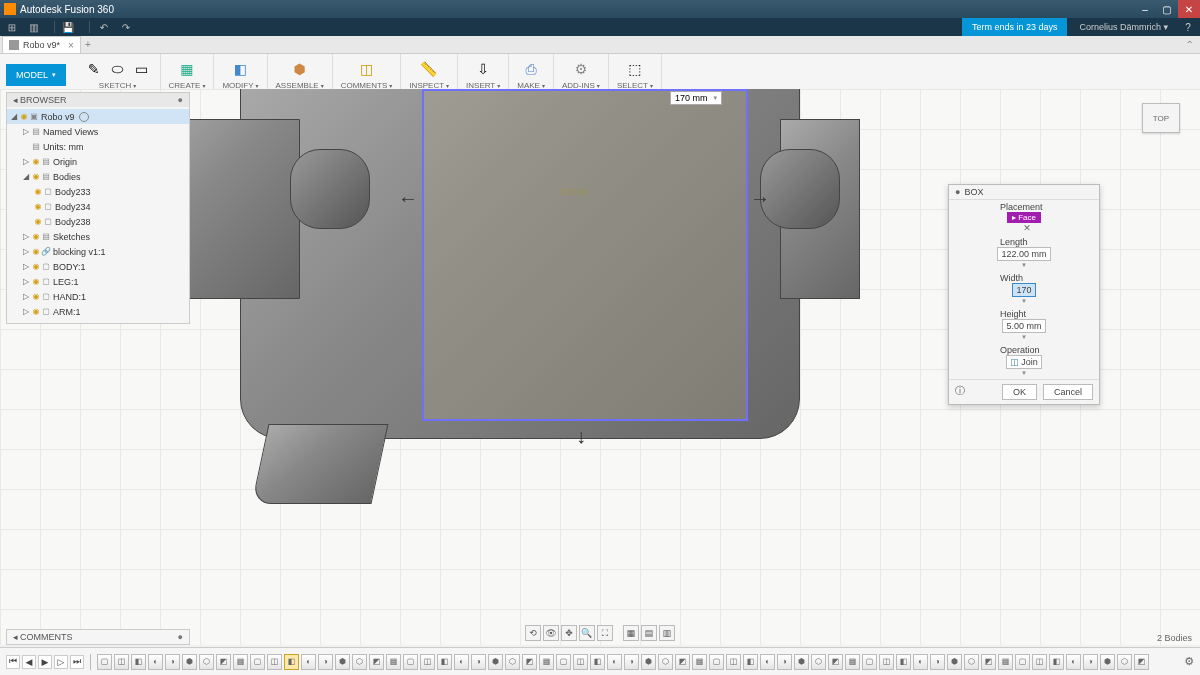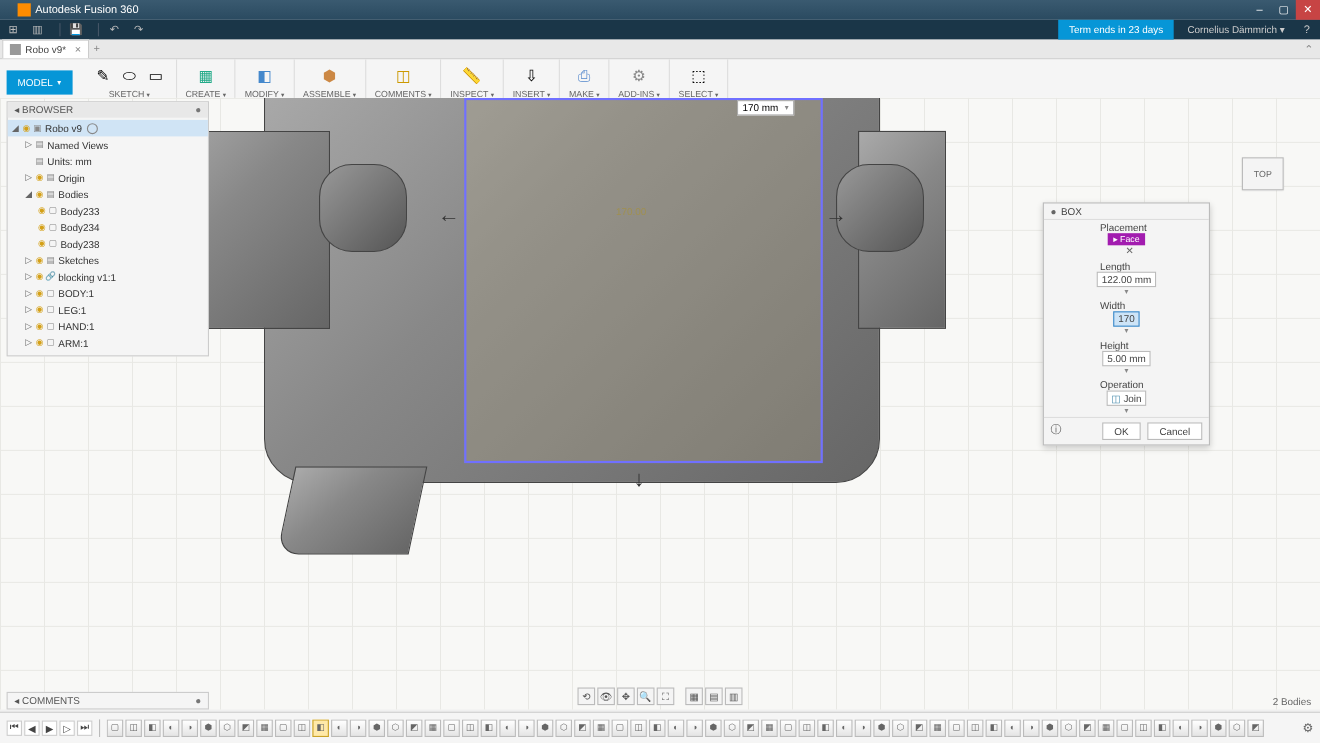--- a/index.html
+++ b/index.html
@@ -1,19 +1,19 @@
 <!DOCTYPE html>
 <html><head>
 <meta charset="utf-8">
 <style>
 * { margin: 0; padding: 0; box-sizing: border-box; font-family: "Segoe UI", Arial, sans-serif; }
 body { width: 1200px; height: 675px; overflow: hidden; background: #f0f0f0; position: relative; }
 
 
-.titlebar { height: 18px; background: linear-gradient(#3a5a70, #2a4a60); display: flex; align-items: center; color: #fff; font-size: 10px; padding-left: 16px; }
+.titlebar { height: 18px; background: linear-gradient(#3a5a70, #2a4a60); display: flex; align-items: center; color: #fff; font-size: 10px; padding-left: 4px; }
 .titlebar .logo { width: 12px; height: 12px; background: #ff8c00; margin-right: 4px; display: inline-block; }
 .titlebar .controls { margin-left: auto; display: flex; }
 .titlebar .controls span { width: 22px; height: 18px; display: flex; align-items: center; justify-content: center; font-size: 10px; color: #fff; }
 .titlebar .controls .close { background: #c74444; }
 
 
 .menubar { height: 18px; background: #1a3648; display: flex; align-items: center; padding: 0 4px; }
 .menubar .icon { width: 16px; height: 14px; display: inline-flex; align-items: center; justify-content: center; color: #bbb; font-size: 10px; margin-right: 6px; cursor: pointer; }
 .menubar .divider { width: 1px; height: 12px; background: #456; margin: 0 6px; }
 .menubar .trial { margin-left: auto; background: #0696d7; color: #fff; font-size: 9px; padding: 2px 10px; height: 18px; display: flex; align-items: center; }
@@ -47,21 +47,21 @@
 .node.sel { background: #d0e4f5; }
 .node .tw { width: 10px; text-align: center; color: #666; font-size: 8px; }
 .node .bulb { width: 10px; text-align: center; color: #d4a017; font-size: 8px; }
 .node .doc { width: 10px; text-align: center; color: #888; font-size: 8px; }
 .node .nm { padding-left: 2px; }
 .d0 { padding-left: 2px; } .d1 { padding-left: 14px; } .d2 { padding-left: 26px; }
 .radio { width: 10px; height: 10px; border: 1px solid #888; border-radius: 50%; margin-left: 4px; }
 
 
 .viewport { position: absolute; left: 0; top: 89px; right: 0; bottom: 30px; background: #f8f8f6; background-image: linear-gradient(#e8e8e4 1px, transparent 1px), linear-gradient(90deg, #e8e8e4 1px, transparent 1px); background-size: 40px 40px; overflow: hidden; }
-.viewcube { position: absolute; right: 33px; top: 14px; width: 38px; height: 30px; background: #f4f4f4; border: 1px solid #bbb; display: flex; align-items: center; justify-content: center; font-size: 8px; color: #666; box-shadow: 0 1px 2px rgba(0,0,0,.15); margin-top: 40px; }
+.viewcube { position: absolute; right: 20px; top: 14px; width: 38px; height: 30px; background: #f4f4f4; border: 1px solid #bbb; display: flex; align-items: center; justify-content: center; font-size: 8px; color: #666; box-shadow: 0 1px 2px rgba(0,0,0,.15); }
 .dim-box { position: absolute; left: 670px; top: 2px; background: #fff; border: 1px solid #aaa; font-size: 9px; padding: 1px 4px; display: flex; align-items: center; }
 .dim-box .dd { margin-left: 6px; font-size: 7px; color: #888; }
 .dim-txt { position: absolute; left: 560px; top: 98px; font-size: 9px; color: #a09050; }
 .arrow { position: absolute; font-size: 20px; color: #333; font-weight: bold; }
 .shape-sel { position: absolute; left: 422px; top: 0px; width: 326px; height: 332px; background: rgba(180,170,140,.3); border: 2px solid #7070ff; }
 
 
 .model { position: absolute; left: 140px; top: -20px; width: 720px; height: 420px; }
 .model .body { position: absolute; background: linear-gradient(135deg, #aaa 0%, #888 40%, #666 100%); border: 1px solid #444; }
 .model .main { left: 100px; top: 0; width: 560px; height: 370px; border-radius: 0 0 40px 40px; }

